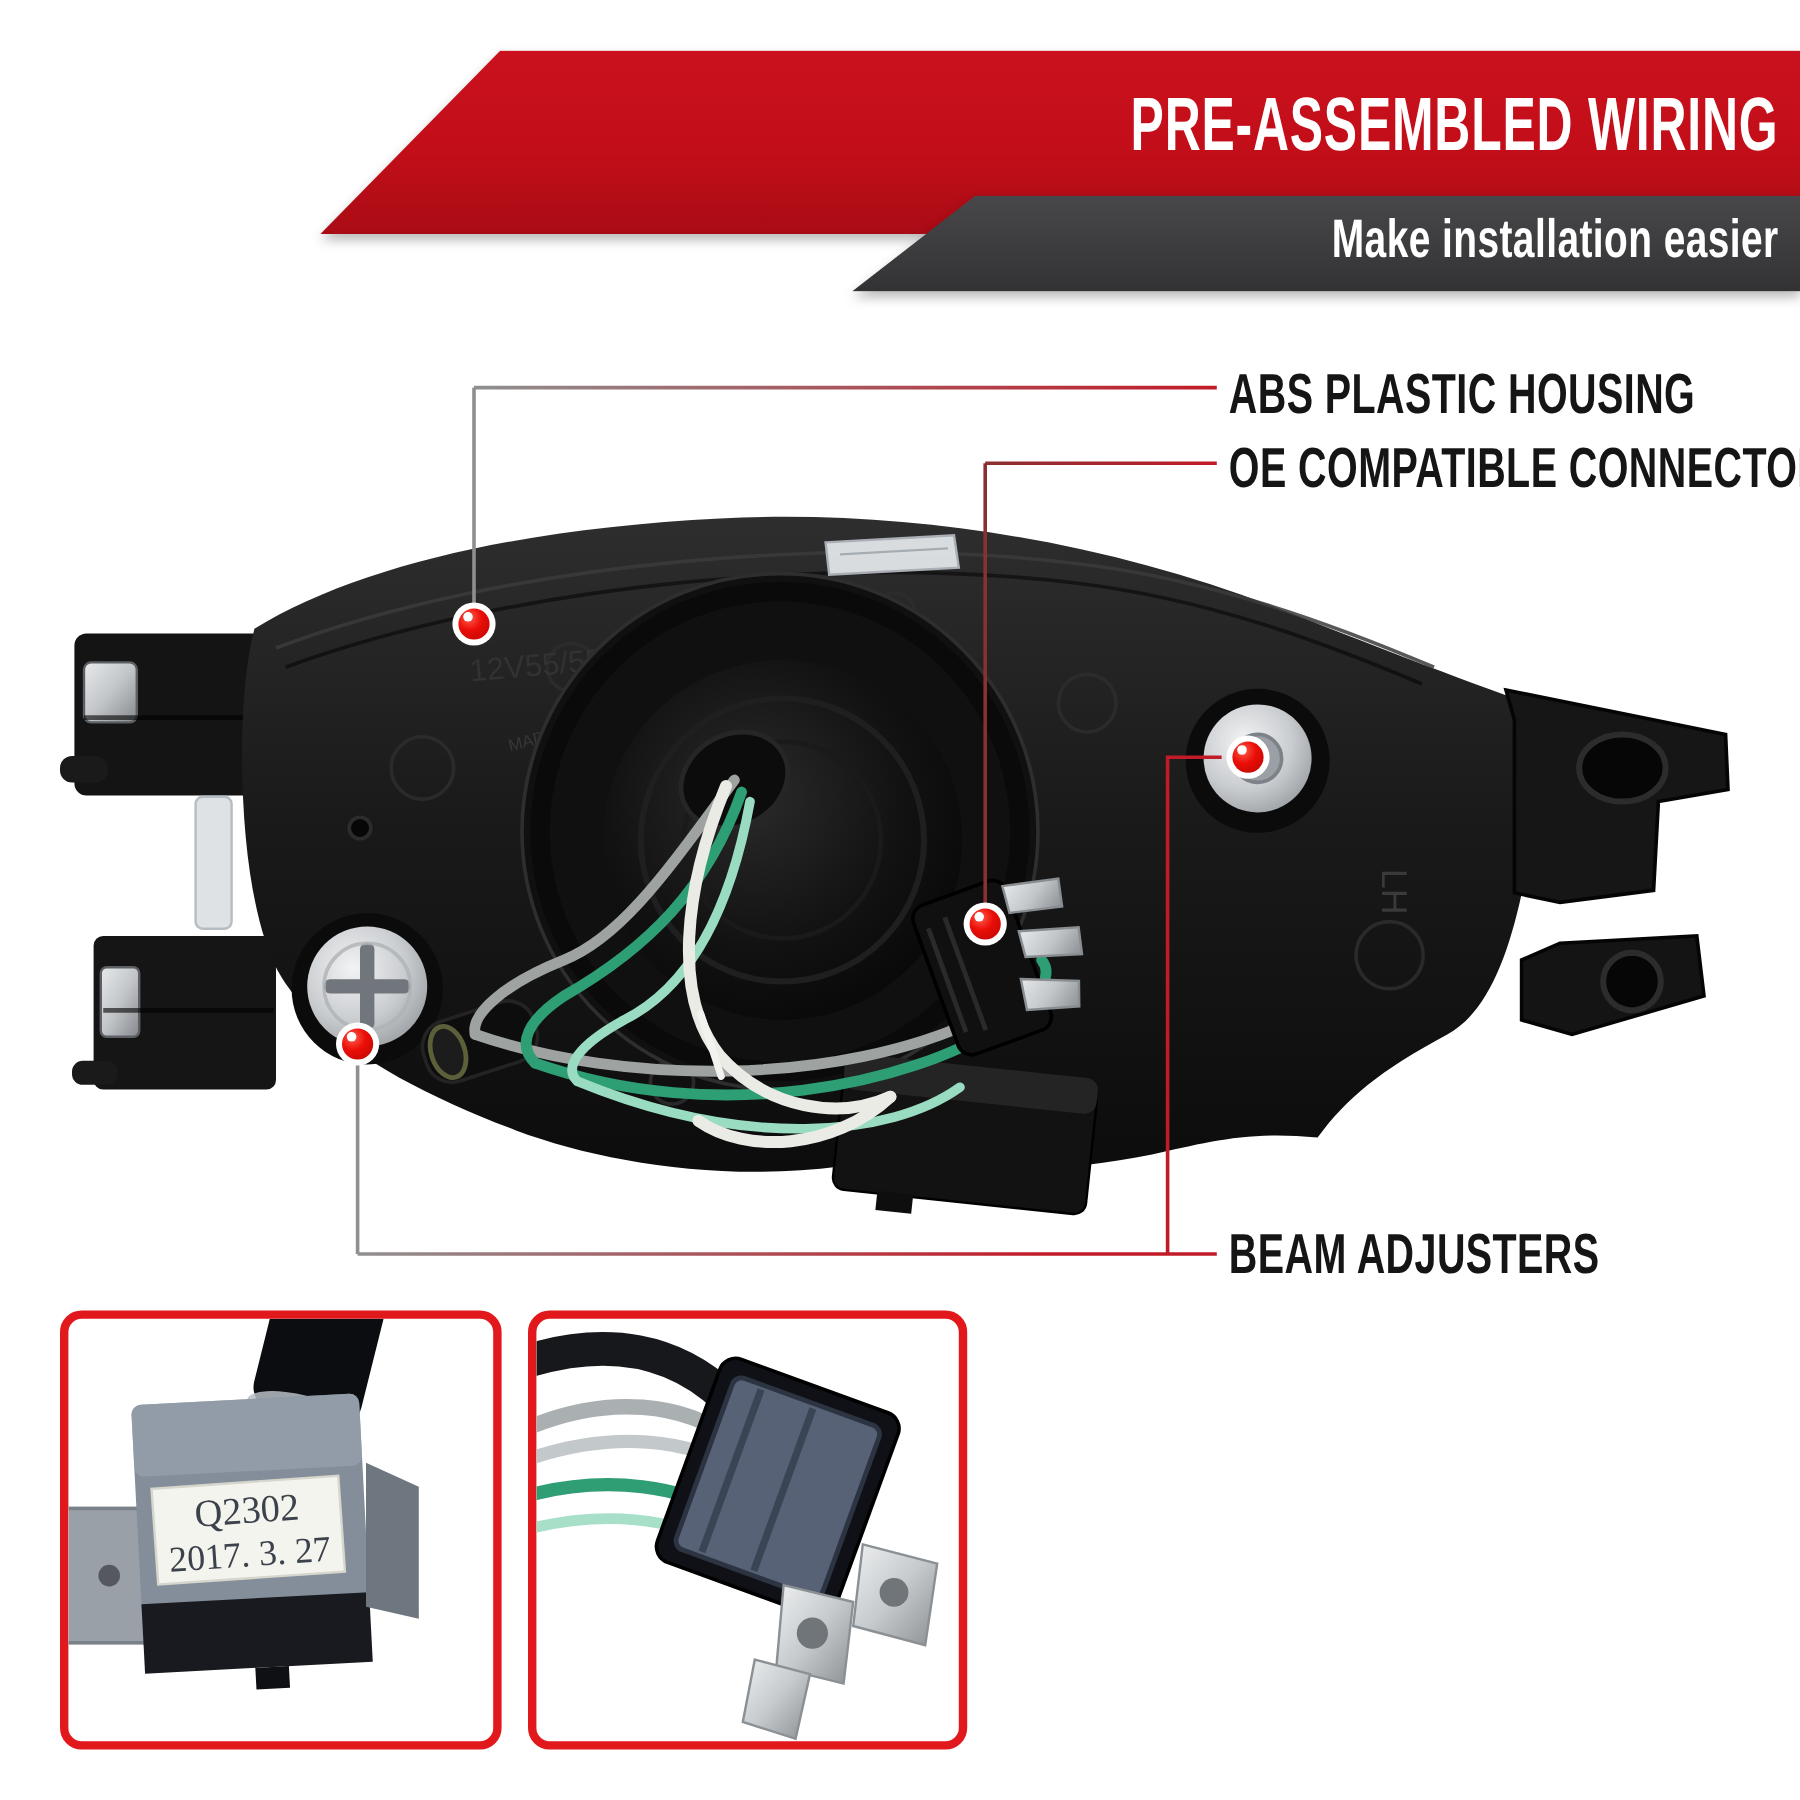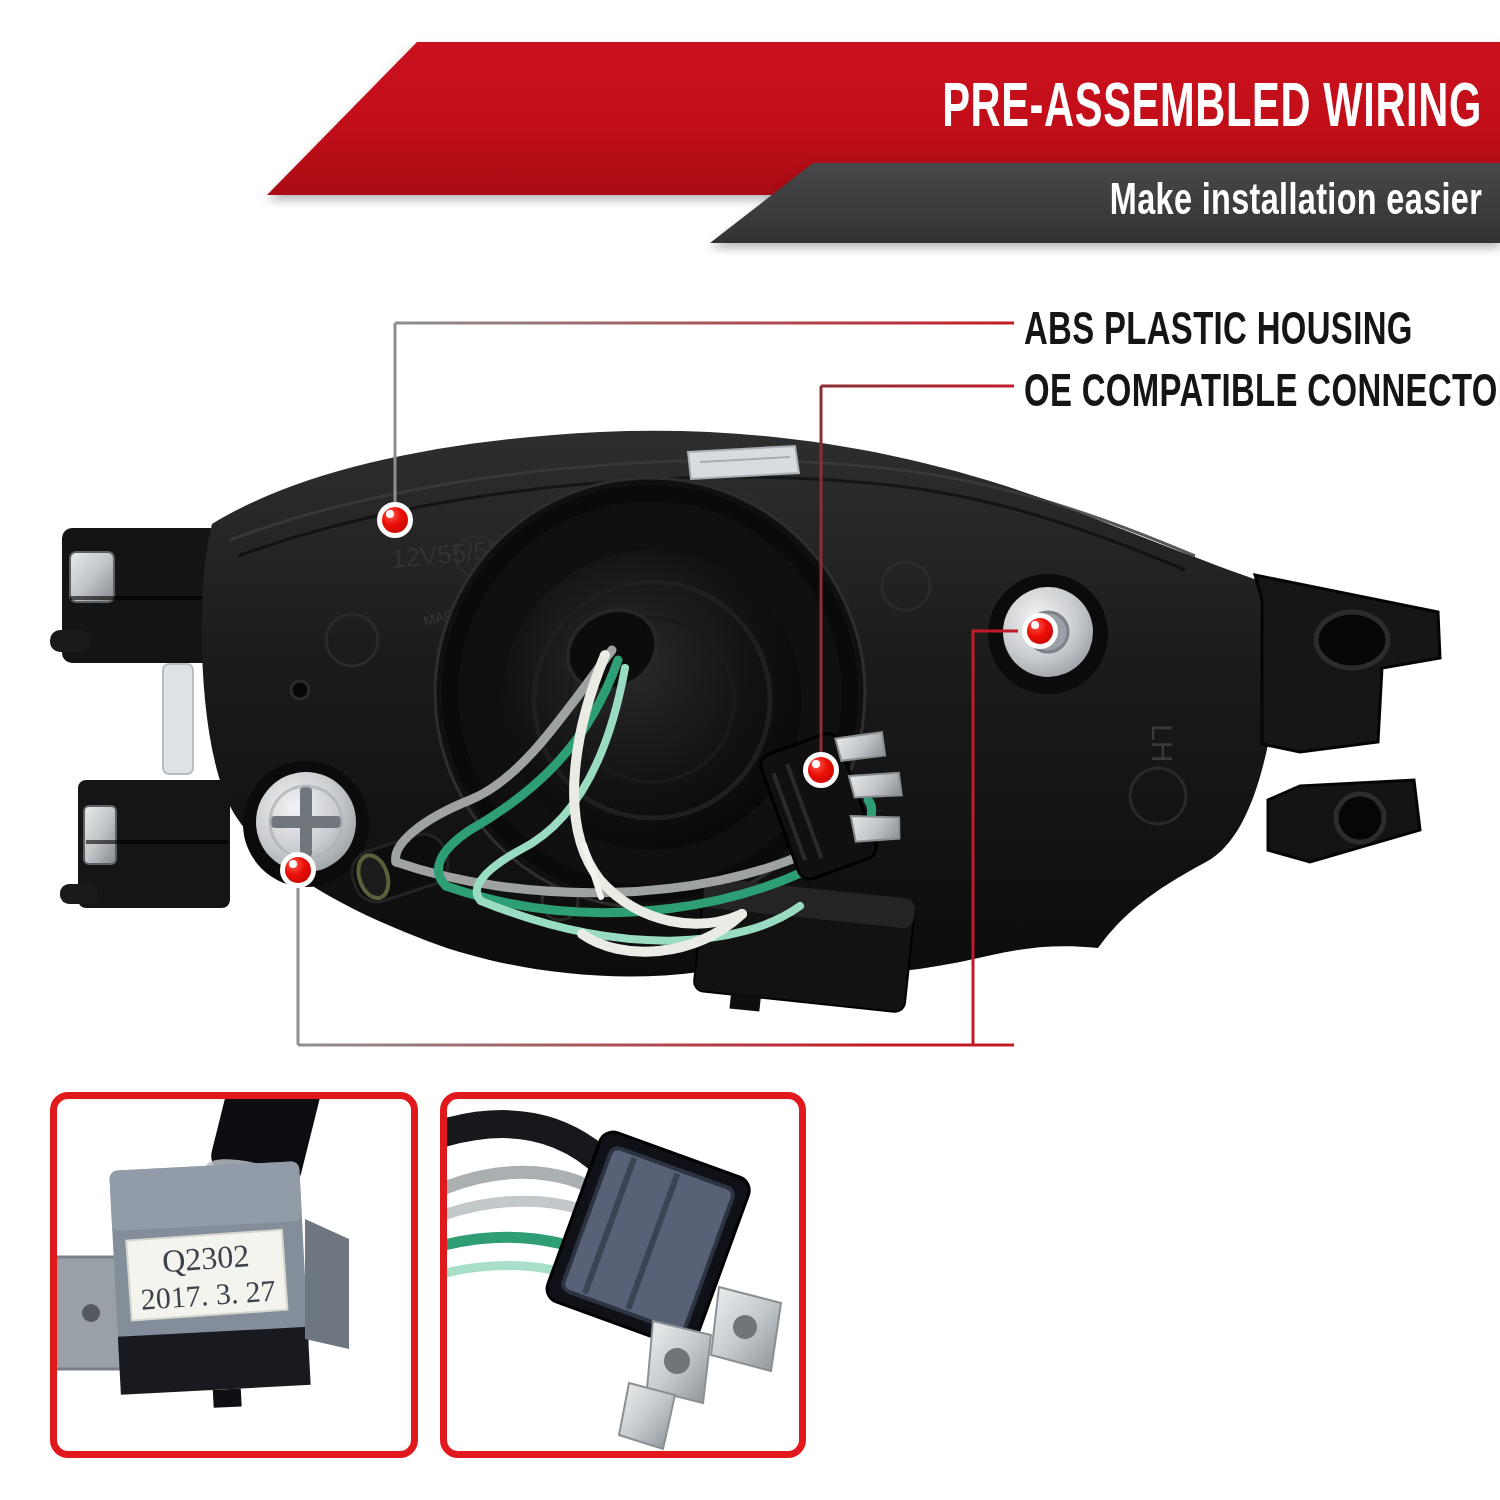--- a/index.html
+++ b/index.html
@@ -230,20 +230,21 @@
       <g>
         <circle cx="1040" cy="631" r="18" fill="#fff"></circle>
           <circle cx="1040" cy="631" r="13" fill="url(#dotGrad)"></circle>
         <circle cx="1035" cy="625" r="4" fill="#fff"></circle>
       </g>
     </g>
   </svg>
 
   <div class="callout-label lbl-abs"><span class="cond">ABS PLASTIC HOUSING</span></div>
   <div class="callout-label lbl-oe"><span class="cond">OE COMPATIBLE CONNECTOR</span></div>
+  <div class="callout-label lbl-beam"><span class="cond">BEAM ADJUSTERS</span></div>
 
   <div class="inset inset-left">
     <svg viewBox="0 0 354 352">
       <rect x="-12" y="158" width="84" height="112" fill="#9aa0a8" stroke="#7b8189" stroke-width="3"></rect>
       <circle cx="34" cy="214" r="9" fill="#55595f"></circle>
       <g transform="rotate(14 230 40)">
         <rect x="160" y="-40" width="92" height="130" rx="20" fill="#0c0d10"></rect>
         <ellipse cx="206" cy="86" rx="48" ry="15" fill="#b9bec4" opacity=".85"></ellipse>
       </g>
       <g transform="rotate(-3 170 180)">

